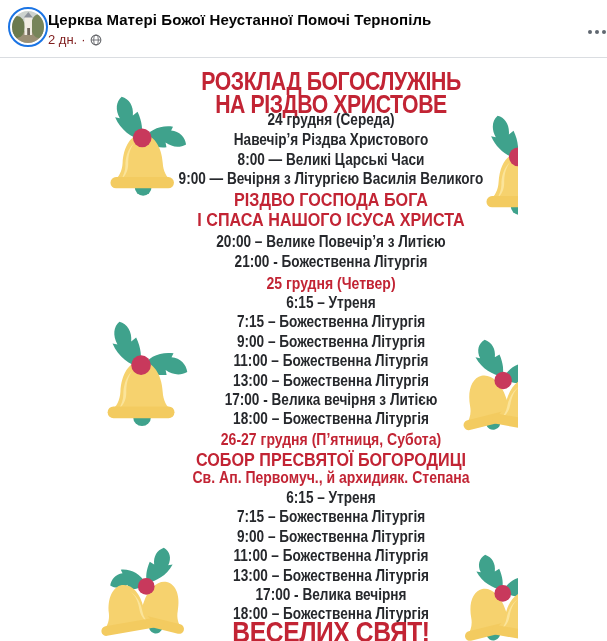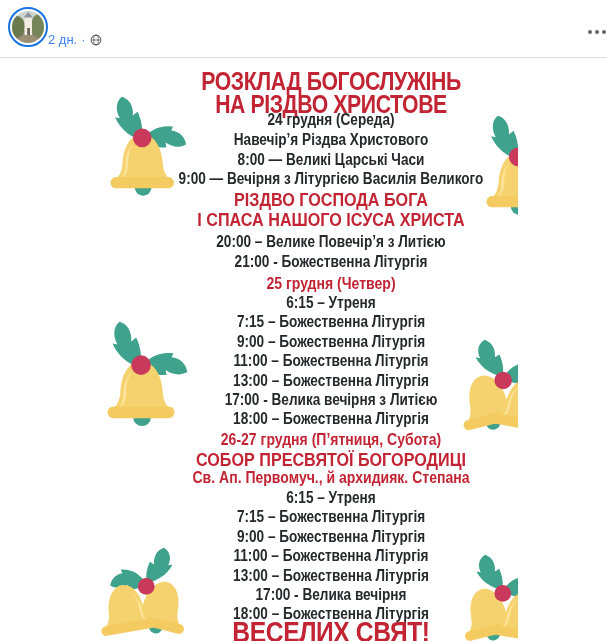--- a/index.html
+++ b/index.html
@@ -13,21 +13,21 @@
     position:absolute;left:8px;top:7px;width:40px;height:40px;border-radius:50%;
     border:2px solid #1b74e4;box-sizing:border-box;display:flex;align-items:center;justify-content:center;
     background:#fff;
   }
   .page-name{
     position:absolute;left:48px;top:11px;font-size:15px;font-weight:700;color:#050505;
     white-space:nowrap;letter-spacing:.1px;
   }
   .meta-row{
     position:absolute;left:48px;top:32px;display:flex;align-items:center;gap:4px;
-    font-size:13px;color:#3b82f6;
+    font-size:13px;color:#7f1d1d;
   }
   .more-btn{
     position:absolute;left:588px;top:24px;width:26px;height:16px;display:flex;gap:3px;align-items:center;
     cursor:pointer;
   }
   .more-btn i{width:4px;height:4px;border-radius:50%;background:#606770;display:block;}
   .divider{position:absolute;top:57px;left:0;width:607px;height:1px;background:#dadde1;}
 
   
   .poster{position:absolute;top:58px;left:0;width:607px;height:583px;background:#fff;cursor:pointer;padding-left:41px;}
@@ -89,20 +89,21 @@
         <rect x="0" y="0" width="34" height="34" fill="#cdd3cf"></rect>
         <rect x="0" y="21" width="34" height="13" fill="#9a8f75"></rect>
         <ellipse cx="6" cy="17" rx="8" ry="11" fill="#6b7a4e"></ellipse>
         <ellipse cx="28" cy="16" rx="8" ry="12" fill="#77855a"></ellipse>
         <rect x="13.5" y="7" width="7.5" height="18" fill="#f0ece2"></rect>
         <polygon points="12.8,7.5 21.8,7.5 17.3,2" fill="#8d939c"></polygon>
         <rect x="16.2" y="18" width="2.8" height="7" fill="#6e665a"></rect>
       </g>
     </svg>
   </div>
+  <div class="page-name">Церква Матері Божої Неустанної Помочі Тернопіль</div>
   <div class="meta-row">
     <span>2 дн.</span>
     <span>·</span>
     <svg width="12" height="12" viewBox="0 0 16 16">
       <circle cx="8" cy="8" r="6.5" fill="none" stroke="#65676b" stroke-width="1.4"></circle>
       <ellipse cx="8" cy="8" rx="3" ry="6.5" fill="none" stroke="#65676b" stroke-width="1.2"></ellipse>
       <line x1="1.5" y1="8" x2="14.5" y2="8" stroke="#65676b" stroke-width="1.2"></line>
     </svg>
   </div>
   <div class="more-btn">

